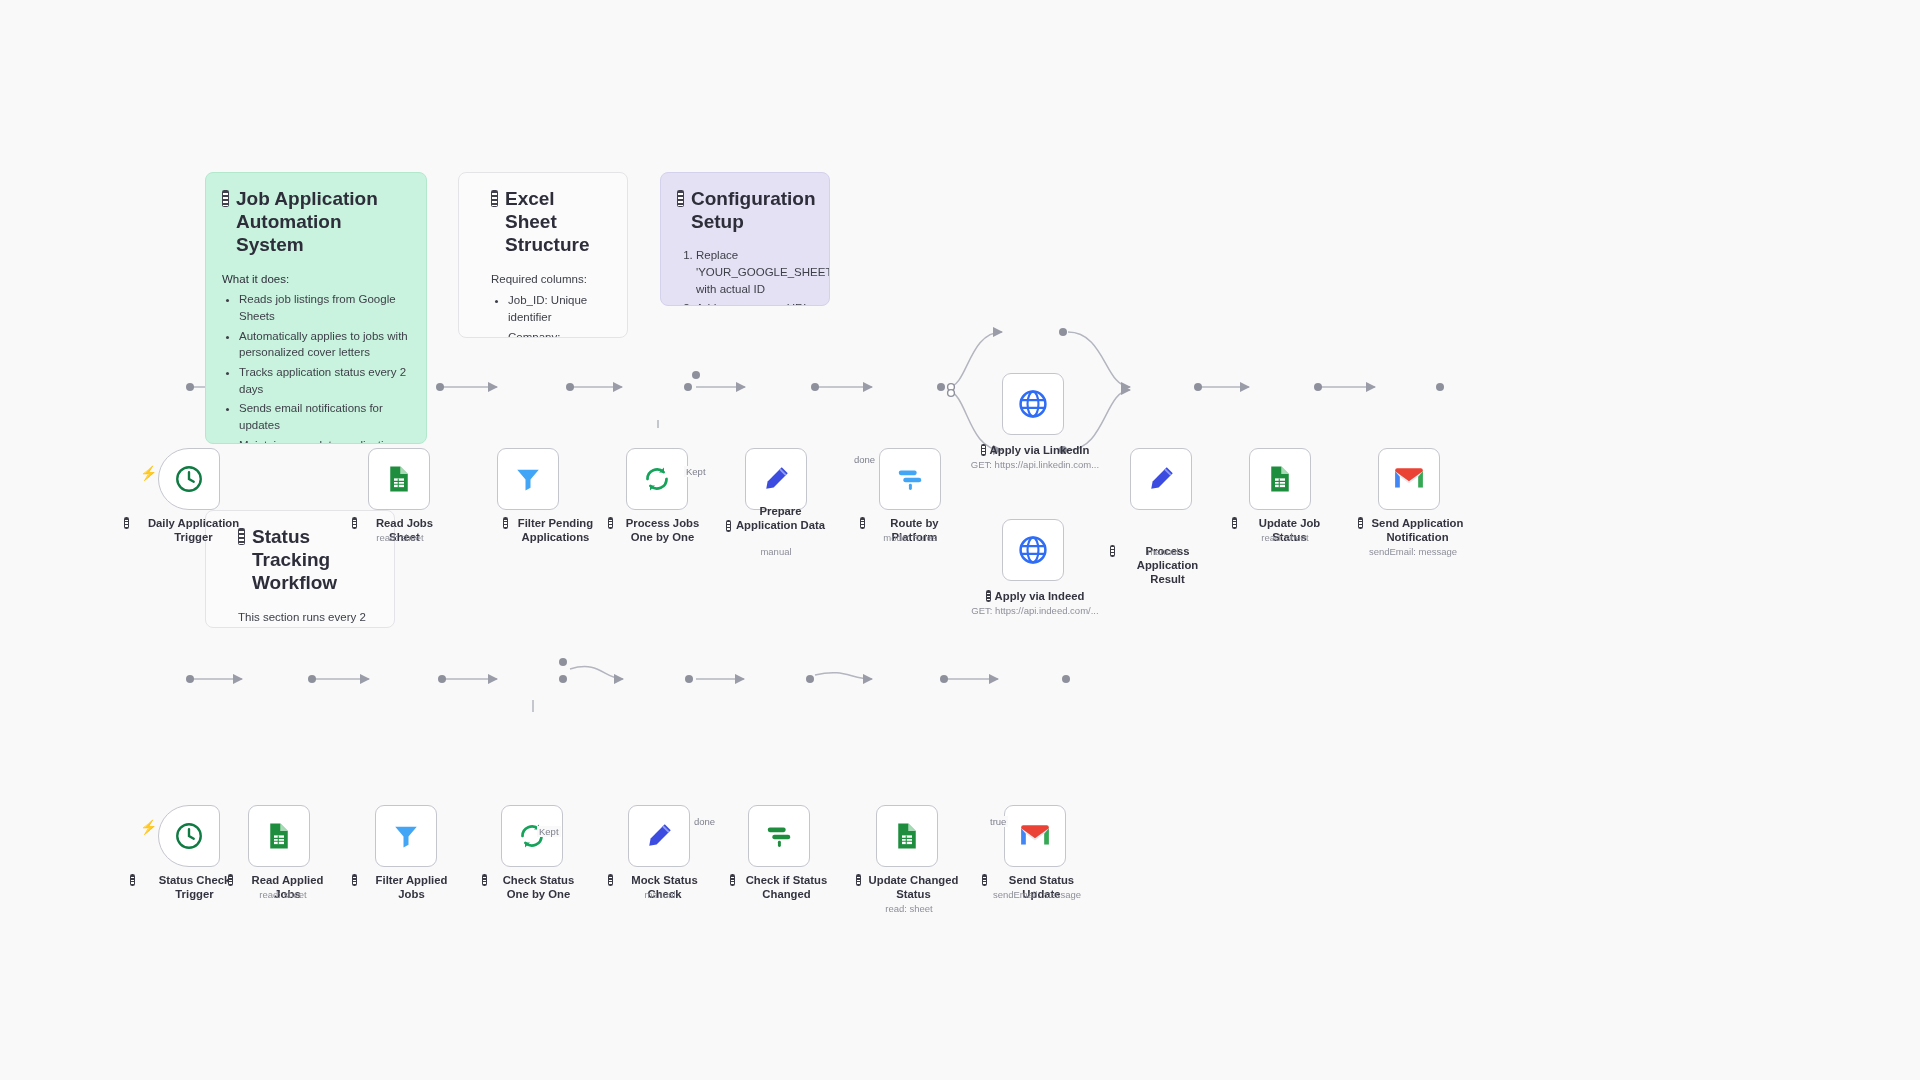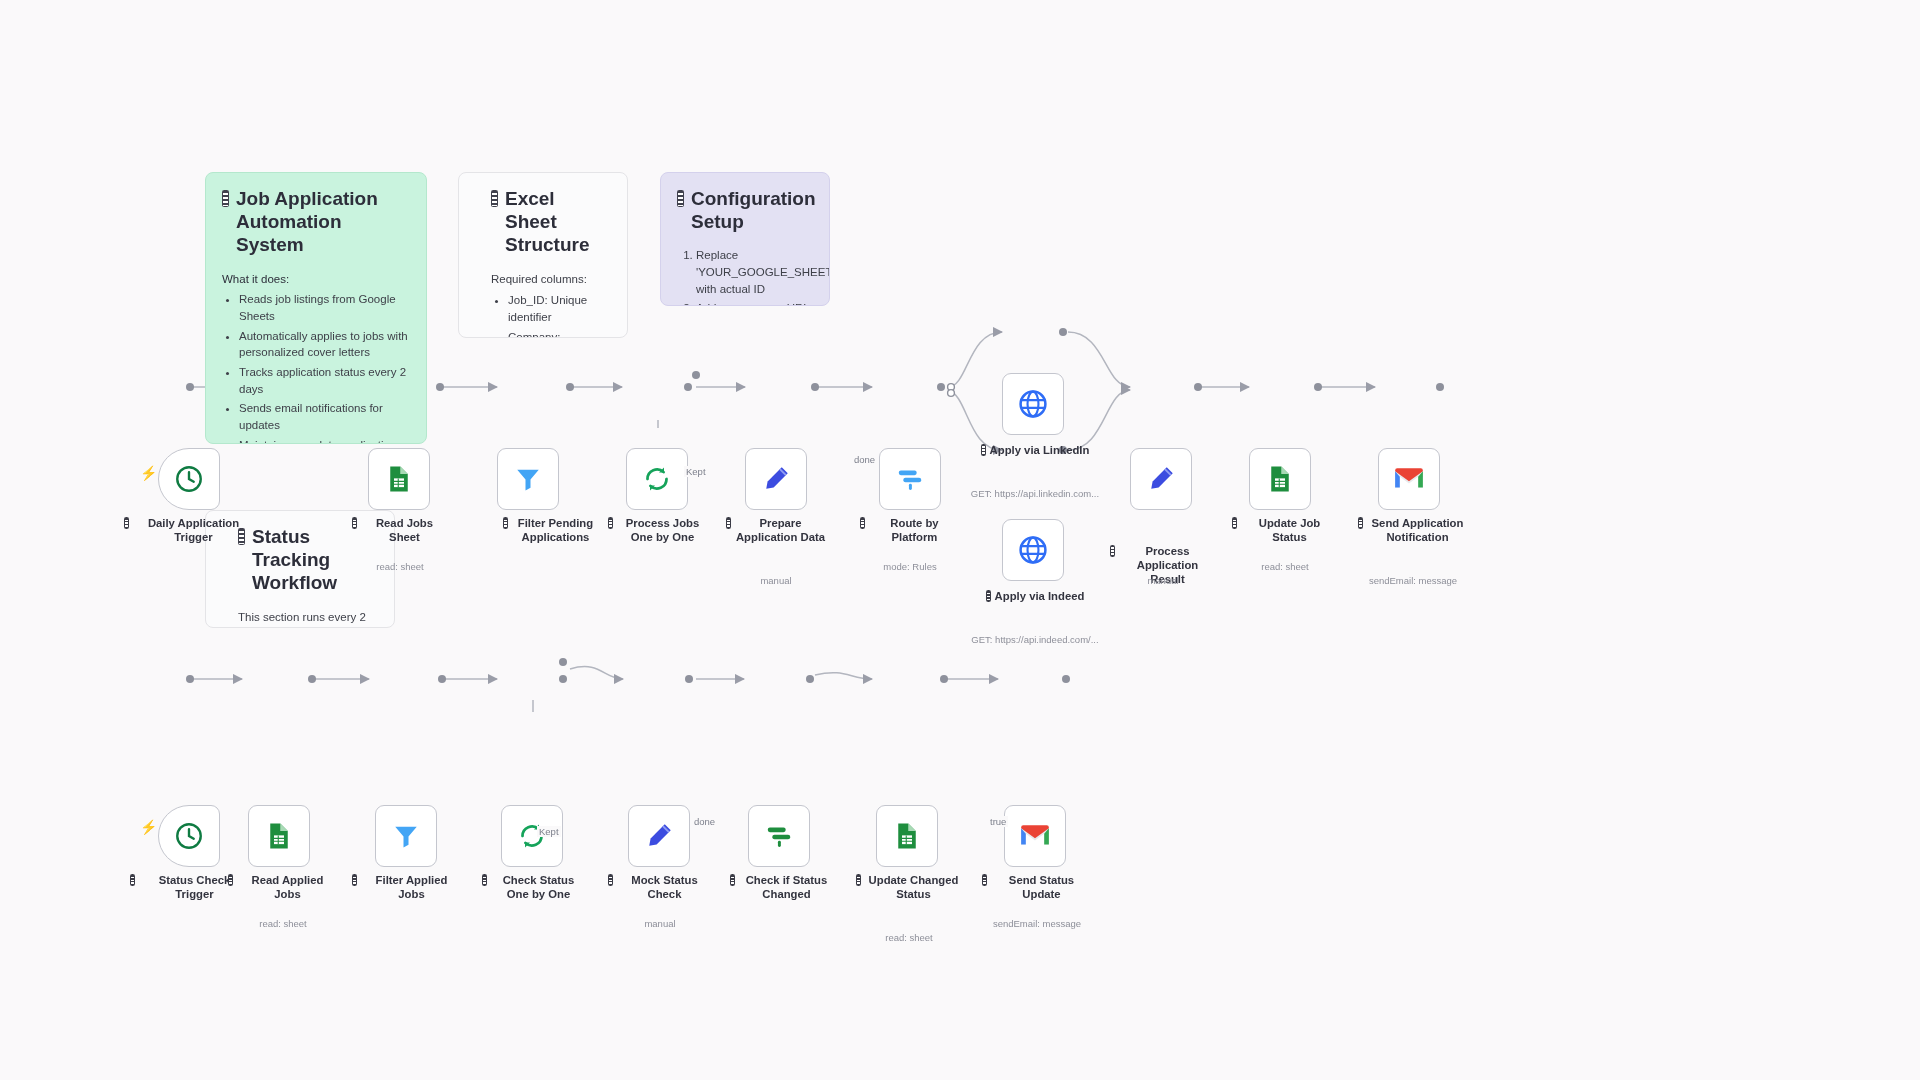--- a/index.html
+++ b/index.html
@@ -90,21 +90,20 @@
     align-items: flex-start;
     gap: 4px;
   }
   .nlabel .txt { display: inline-block; }
   .nsub {
     position: absolute;
     text-align: center;
     font-size: 9.5px;
     color: #8d8f99;
     line-height: 1.25;
-    margin-top: 29px;
   }
 
   .bolt {
     position: absolute;
     color: #ff9a3e;
     font-size: 14px;
     line-height: 1;
   }
 
   .edge-label {
@@ -297,21 +296,21 @@
     <span class="grip sm"></span>
     <span class="txt">Process Jobs One by One</span>
   </div>
 
   <div class="node" style="left:745px; top:448px;">
     <svg width="30" height="30" viewBox="0 0 24 24">
       <path d="M16.6 2.6l4.8 4.8-11.3 11.3-5.9 1.1 1.1-5.9z" fill="#3c4ce0"></path>
       <path d="M15.1 4.1l4.8 4.8" stroke="#8f9cf2" stroke-width="1.6"></path>
     </svg>
   </div>
-  <div class="nlabel" style="left:726px; top:516px; width:100px;">
+  <div class="nlabel" style="left:726px; top:504px; width:100px;align-items:flex-end;">
     <span class="grip sm"></span>
     <span class="txt">Prepare Application Data</span>
   </div>
   <div class="nsub" style="left:726px; top:546px; width:100px;">manual</div>
 
   <div class="node" style="left:879px; top:448px;">
     <svg width="32" height="32" viewBox="0 0 24 24">
       <rect x="3.6" y="5.6" width="13.4" height="3.5" rx="1.6" fill="#43a5f5"></rect>
       <rect x="7.0" y="11.0" width="13.4" height="3.5" rx="1.6" fill="#43a5f5"></rect>
       <rect x="11.2" y="15.6" width="2.2" height="4.6" rx="1" fill="#43a5f5"></rect>

